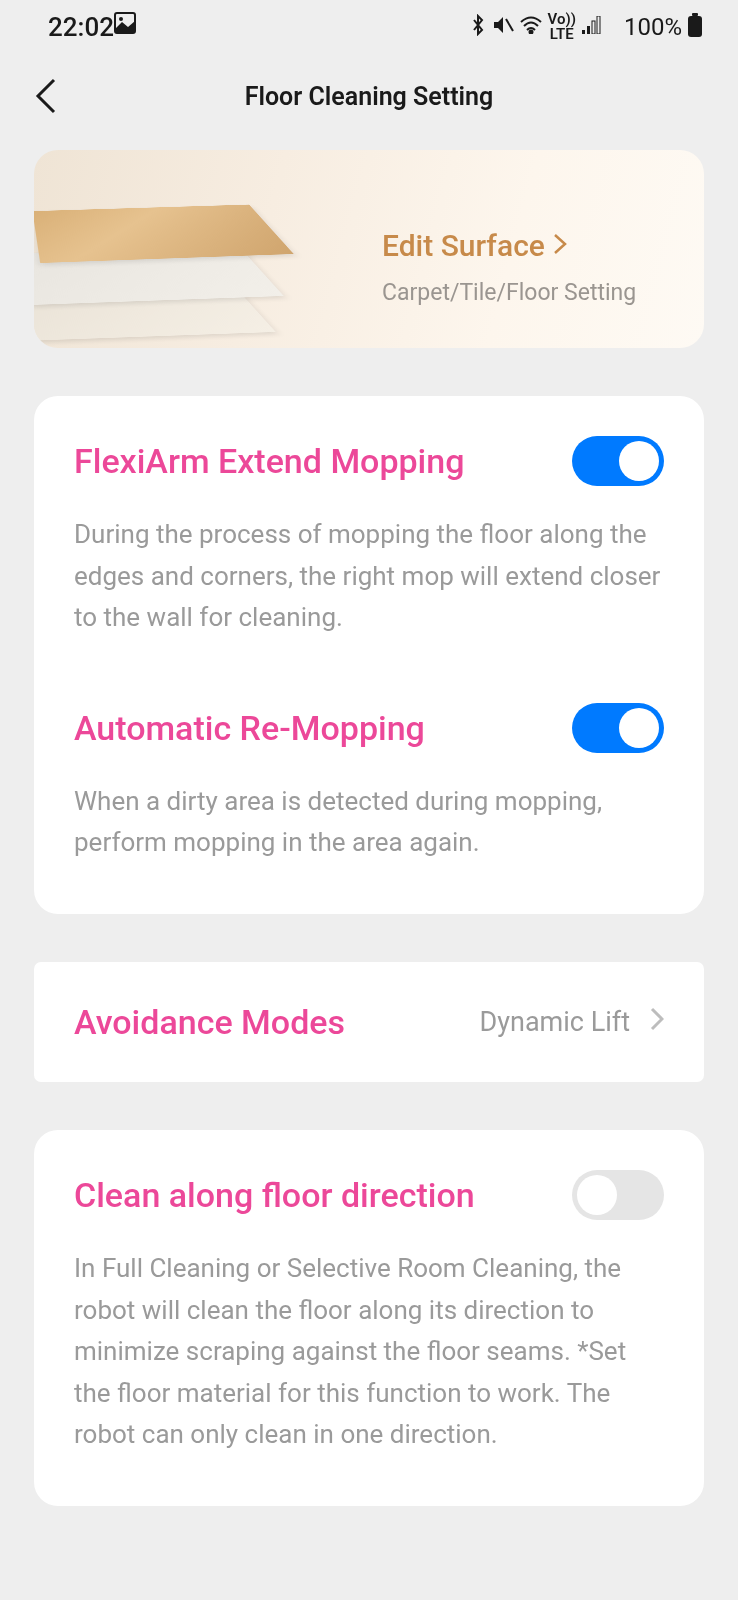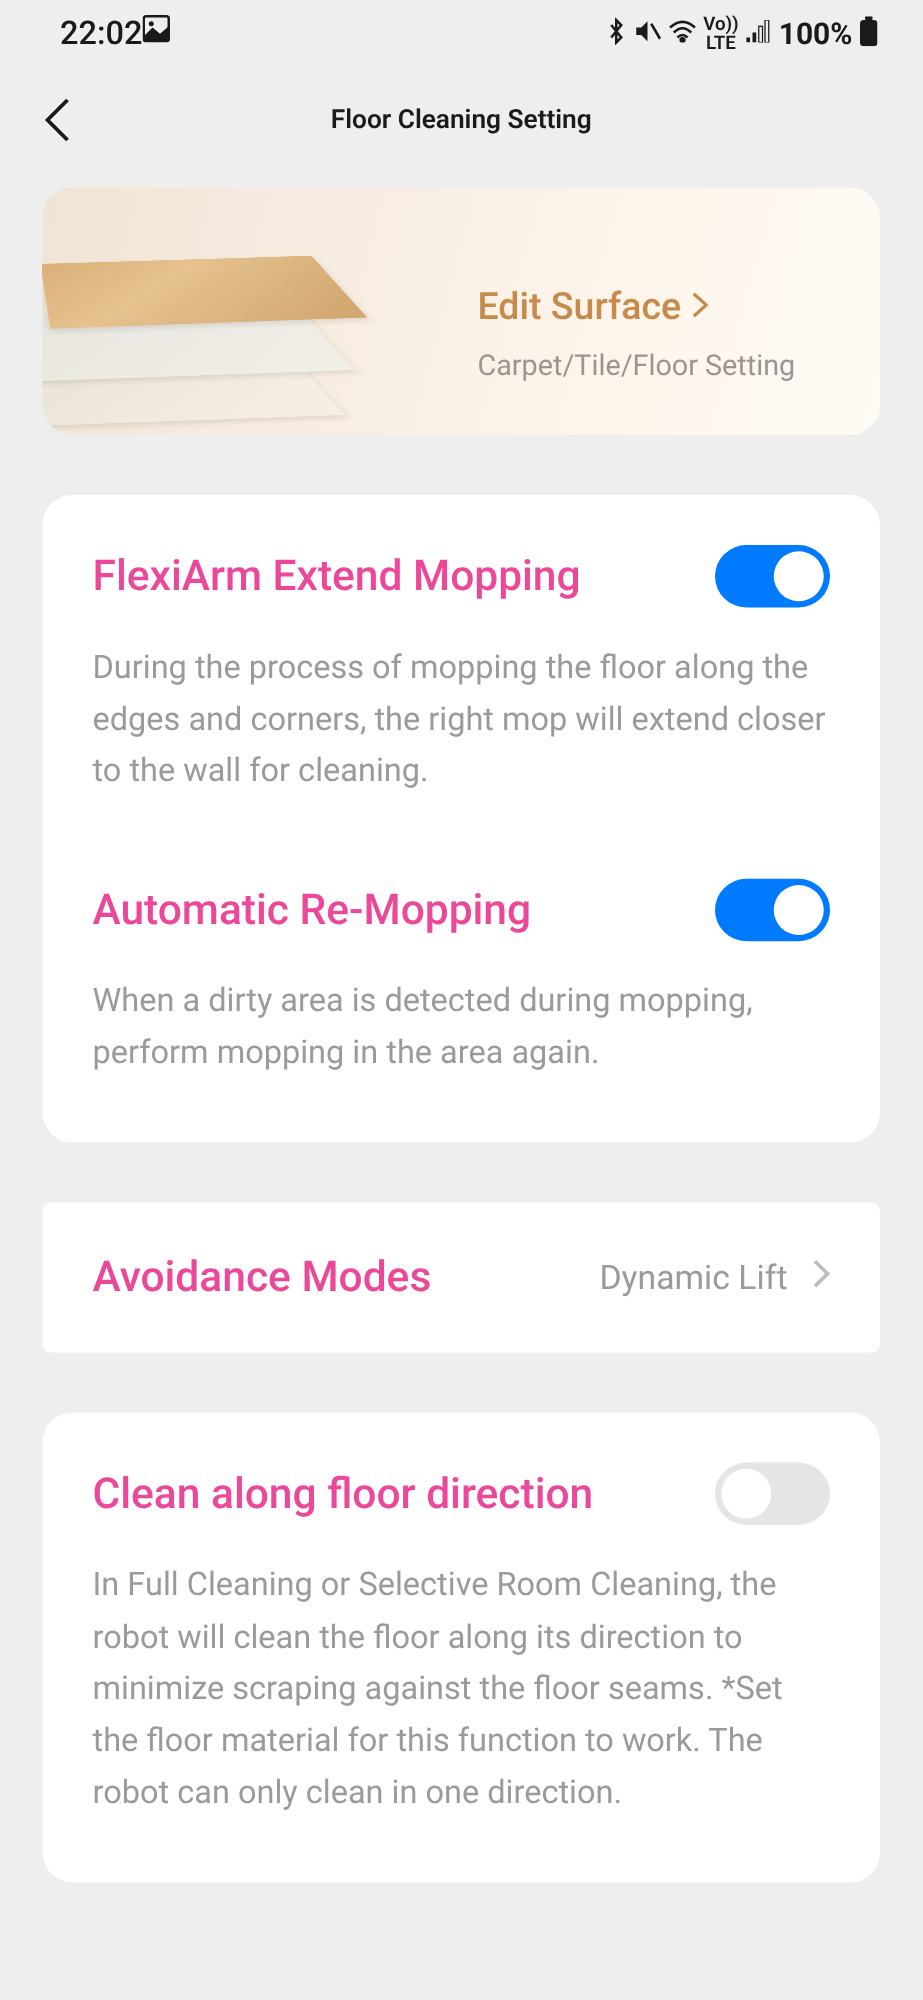--- a/index.html
+++ b/index.html
@@ -49,21 +49,21 @@
       cursor: pointer;
     }
     .back-button svg {
       width: 24px;
       height: 40px;
       display: block;
     }
     .page-title {
       flex: 1;
       text-align: center;
-      font-size: 21px;
+      font-size: 25px;
       font-weight: 600;
       color: #1a1a1a;
       margin-right: 24px;
     }
     .surface-card {
       margin: 0 34px;
       border-radius: 24px;
       background: linear-gradient(105deg, #efe4d5 0%, #f7ede1 35%, #fdf6ed 70%, #fefaf4 100%);
       padding: 40px 28px 40px 28px;
       display: flex;
@@ -247,21 +247,21 @@
       <span class="lte-text">LTE</span>
     </span>
     <span class="status-icon">
       <svg width="20" height="18" viewBox="0 0 20 18" fill="#1a1a1a">
           <rect x="0" y="14" width="3" height="4"></rect>
           <rect x="5" y="10" width="3" height="8"></rect>
           <rect x="10" y="5" width="3" height="13" fill="none" stroke="#1a1a1a" stroke-width="1"></rect>
           <rect x="15" y="0" width="3" height="18" fill="none" stroke="#1a1a1a" stroke-width="1"></rect>
         </svg>
     </span>
-    <span style="font-weight:700;">100%</span>
+    <span style="font-weight:400;margin-left:16px;">100%</span>
     <span class="status-icon">
       <svg width="14" height="24" viewBox="0 0 14 24" fill="#1a1a1a">
           <rect x="4" y="0" width="6" height="3" rx="1"></rect>
           <rect x="0" y="3" width="14" height="21" rx="3"></rect>
         </svg>
     </span>
   </div>
 </div>
 
 <div class="header">

